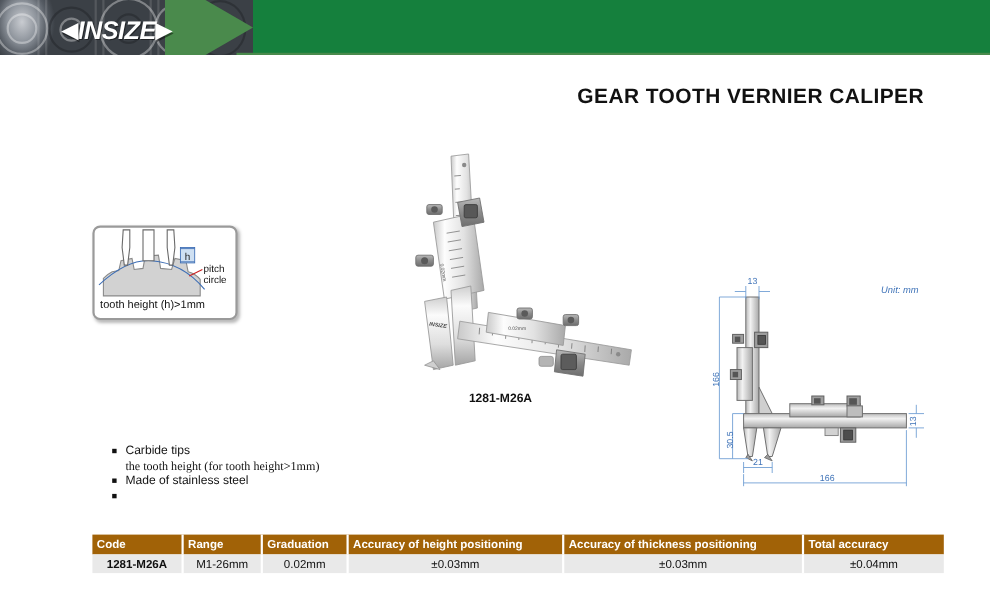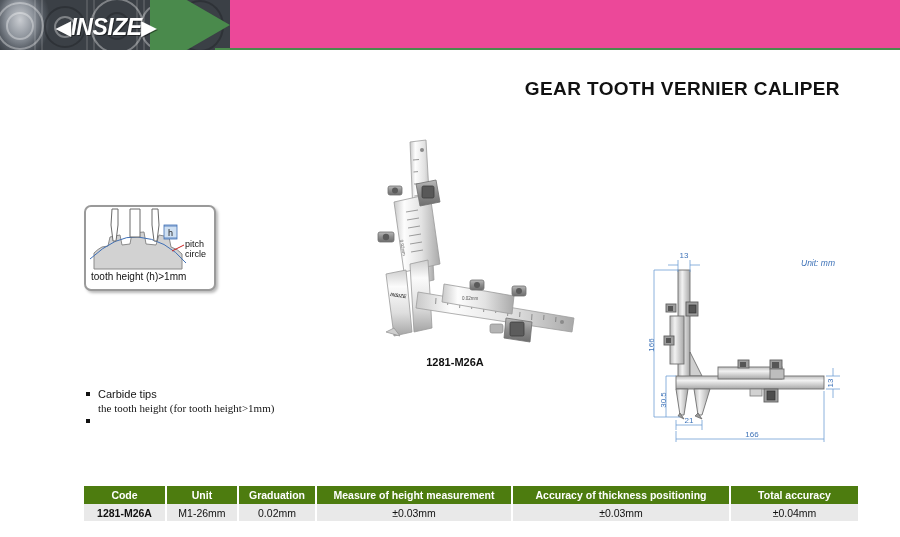--- a/index.html
+++ b/index.html
@@ -4,21 +4,21 @@
 <style>
   html,body{margin:0;padding:0;}
   body{
     width:900px;height:537px;position:relative;overflow:hidden;
     background:#ffffff;
     font-family:"Liberation Sans",sans-serif;
     color:#1a1a1a;
   }
 
   
-  #header{position:absolute;left:0;top:0;width:900px;height:50px;overflow:hidden;background:#ec4899;}
+  #header{position:absolute;left:0;top:0;width:900px;height:50px;overflow:hidden;background:#15803d;}
   #header-photo{position:absolute;left:0;top:0;width:230px;height:50px;overflow:hidden;
     background:
       radial-gradient(ellipse 30px 40px at 20px 20px,#c9ccd1 0%,#8e949c 45%,#565c64 75%,#3b4046 100%),
       radial-gradient(ellipse 26px 34px at 62px 30px,#dfe2e6 0%,#9aa0a8 40%,#4e545b 80%),
       radial-gradient(ellipse 34px 44px at 110px 18px,#e7eaee 0%,#a7adb5 45%,#585e66 85%),
       radial-gradient(ellipse 24px 36px at 152px 32px,#d2d6da 0%,#888e96 50%,#4a5057 90%),
       radial-gradient(ellipse 30px 40px at 196px 22px,#cdd1d6 0%,#7f858d 50%,#40464c 90%),
       linear-gradient(180deg,#b9bec4 0%,#80868e 55%,#4b5058 100%);
   }
   .hp-ring{position:absolute;border-radius:50%;border:2px solid rgba(255,255,255,.35);}
@@ -54,29 +54,29 @@
   #product-photo{position:absolute;left:366px;top:132px;width:215px;height:215px;}
   #model-label{position:absolute;left:395px;top:356px;width:120px;text-align:center;
     font-size:11px;font-weight:bold;color:#111;}
 
   
   #tech-drawing{position:absolute;left:640px;top:250px;width:245px;height:200px;}
   #unit-label{position:absolute;left:801px;top:258px;font-size:8.5px;color:#3f73b8;font-style:italic;}
 
   
   #features{position:absolute;left:86px;top:388px;width:300px;}
-  #features ul{margin:0;padding:0;list-style:none;}
+  #features ul{margin:16px;padding:0;list-style:none;}
   #features li{position:relative;padding-left:12px;font-size:11px;line-height:13.6px;color:#141414;}
   #features li .bullet{position:absolute;left:0;top:4px;width:4px;height:4px;background:#111;}
 
   
   #spec-table{position:absolute;left:84px;top:486px;width:774px;
     border-collapse:collapse;table-layout:fixed;}
-  #spec-table th{background:#4d7c0f;color:#ffffff;font-size:10.5px;font-weight:bold;
-    height:18px;padding:0 4px;border-right:2px solid #ffffff;text-align:center;}
+  #spec-table th{background:#a16207;color:#ffffff;font-size:10.5px;font-weight:bold;
+    height:18px;padding:0 4px;border-right:2px solid #ffffff;text-align:left;}
   #spec-table th:last-child{border-right:none;margin-top:16px;}
   #spec-table td{background:#e9e9e9;color:#111;font-size:10.5px;height:17px;
     padding:0 4px;border-right:2px solid #ffffff;text-align:center;}
   #spec-table td:last-child{border-right:none;}
   #spec-table td.code{font-weight:bold;}
 </style>
 </head>
 <body>
 
 <div id="header">
@@ -316,39 +316,40 @@
     <text x="49" y="173" font-family="Liberation Sans, sans-serif" font-size="8" fill="#3f73b8" text-anchor="middle">21</text>
     <text x="112" y="187" font-family="Liberation Sans, sans-serif" font-size="8" fill="#3f73b8" text-anchor="middle">166</text>
     <text x="193" y="133" font-family="Liberation Sans, sans-serif" font-size="8" fill="#3f73b8" text-anchor="middle" transform="rotate(-90 193 133)">13</text>
   </svg>
 </div>
 
 <div id="features">
   <ul>
     <li><span class="bullet"></span><span>Carbide tips</span></li>
     <li style="padding-left:12px;font-family:Liberation Serif, serif;"><span>the tooth height (for tooth height&gt;1mm)</span></li>
+    <li><span class="bullet"></span><span>Made of stainless steel</span></li>
     <li><span class="bullet"></span></li>
   </ul>
 </div>
 
 <table id="spec-table">
   <colgroup>
     <col style="width:82px">
       <col style="width:72px">
       <col style="width:78px">
     <col style="width:196px">
       <col style="width:218px">
       <col style="width:128px">
   </colgroup>
   <thead>
     <tr>
       <th>Code</th>
-      <th>Unit</th>
+      <th>Range</th>
       <th>Graduation</th>
-      <th>Measure of height measurement</th>
+      <th>Accuracy of height positioning</th>
       <th>Accuracy of thickness positioning</th>
       <th>Total accuracy</th>
     </tr>
   </thead>
   <tbody>
     <tr>
       <td class="code">1281-M26A</td>
       <td>M1-26mm</td>
       <td>0.02mm</td>
       <td>±0.03mm</td>

